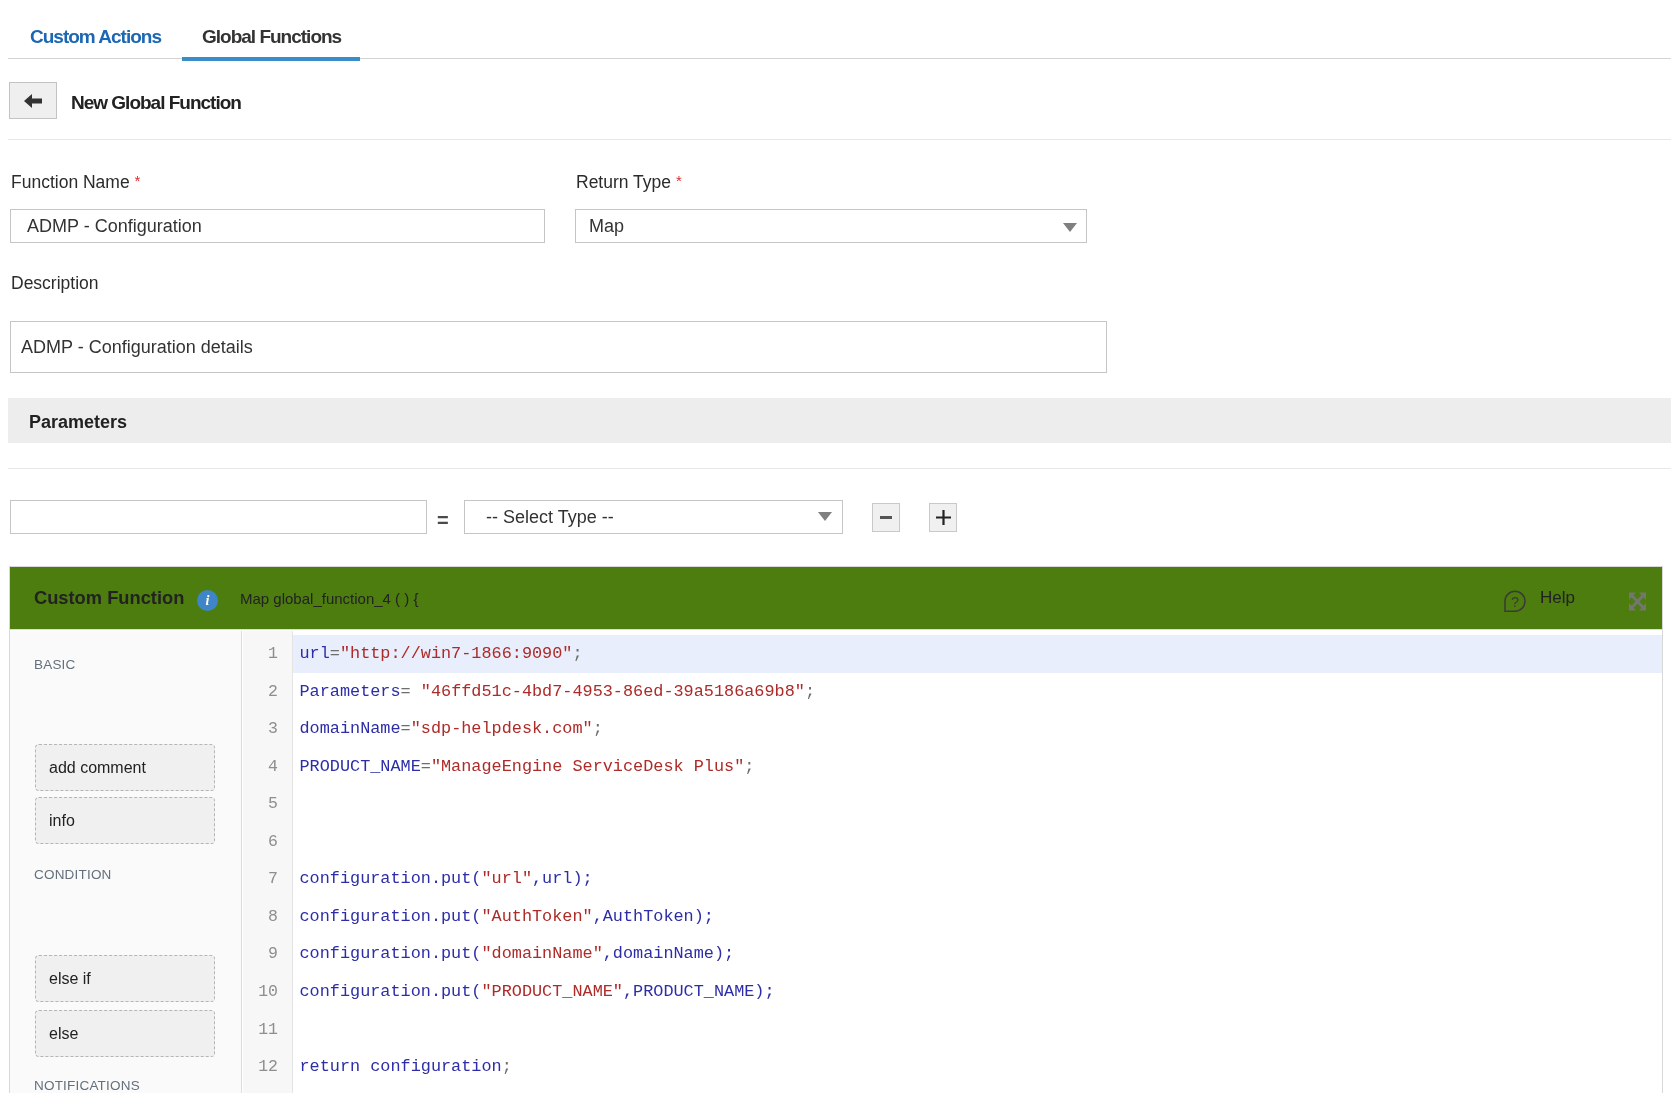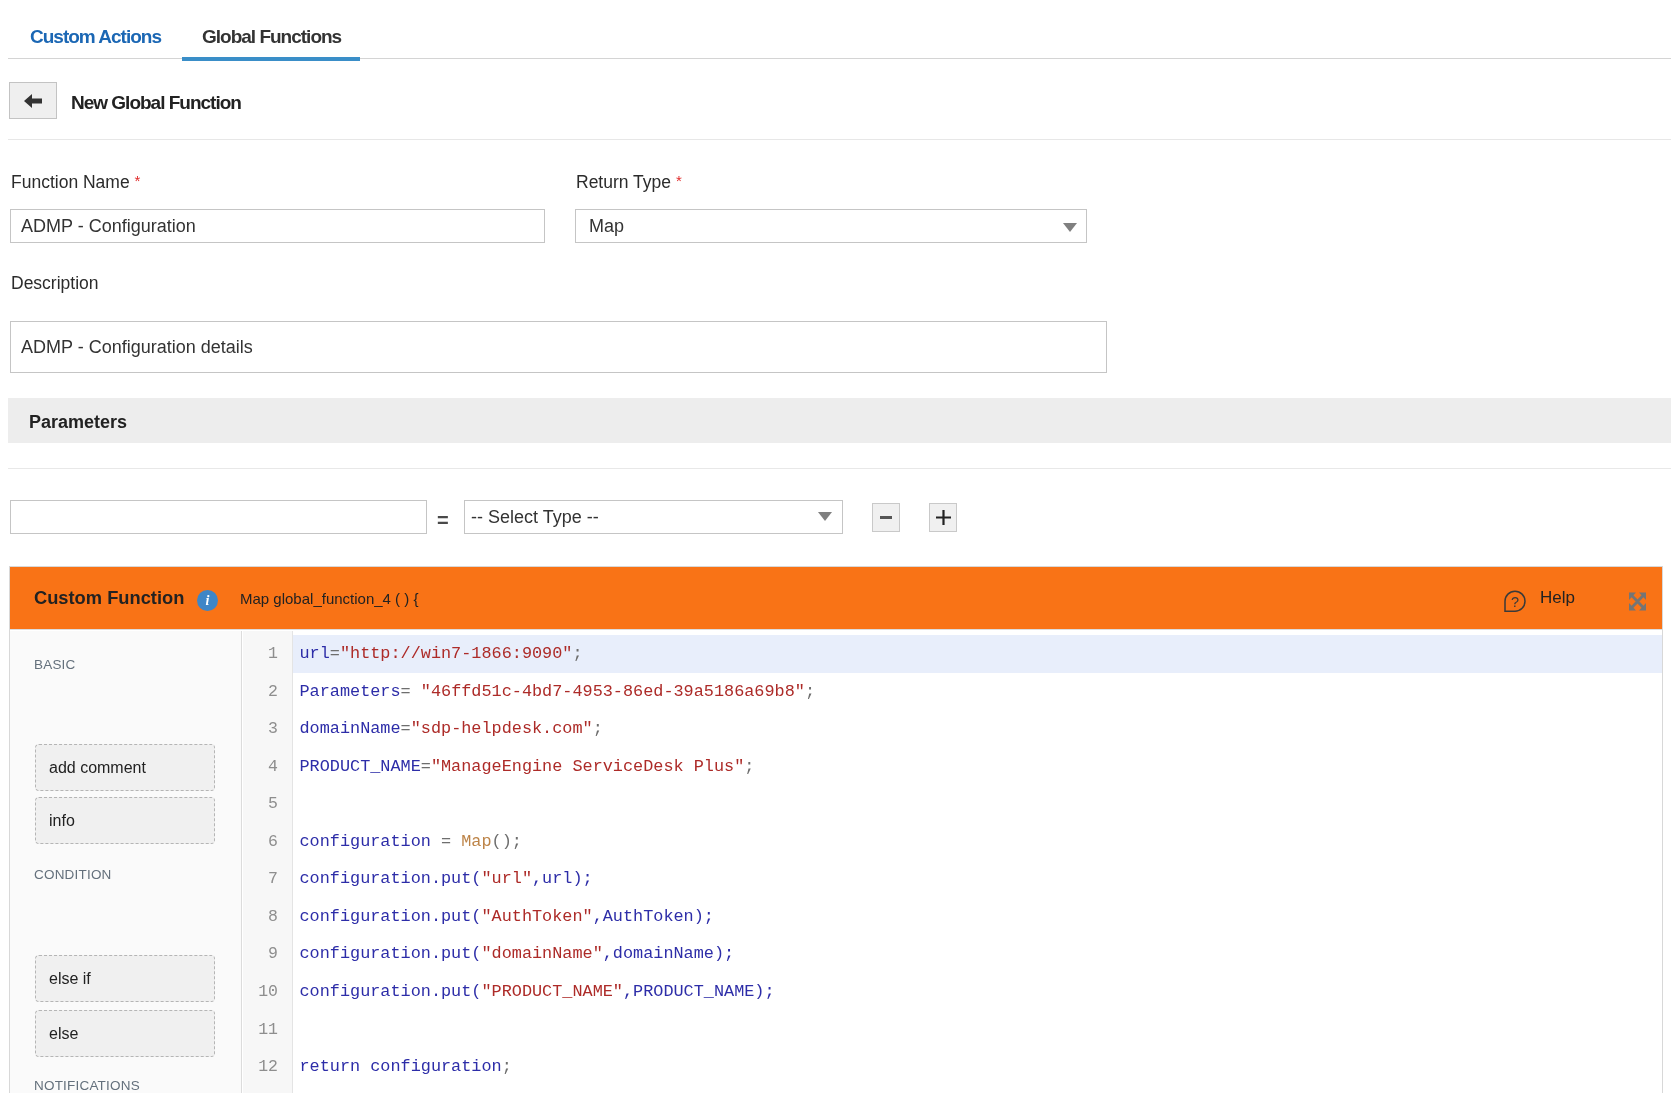--- a/index.html
+++ b/index.html
@@ -16,41 +16,41 @@
   
   .backbtn { left:9px; top:82px; width:48px; height:37px; background:#efefef; border:1px solid #c3c3c3; display:flex; align-items:center; justify-content:center; }
   .pagetitle { left:71px; top:92px; font-weight:700; font-size:19px; letter-spacing:-1px; color:#222; }
   .div1 { left:8px; top:139px; width:1663px; height:1px; background:#e7e7e7; }
 
   
   .lbl { font-size:17.5px; color:#2b2b2b; }
   .req { color:#e02b2b; font-size:15px; vertical-align:2px; margin-left:0px; }
   .ipt { border:1px solid #c5c5c5; background:#fff; font-size:18px; color:#333; display:flex; align-items:center; }
   .lblFN { left:11px; top:172px; }
-  .iptFN { left:10px; top:209px; width:535px; height:34px; padding-left:10px; }
+  .iptFN { left:10px; top:209px; width:535px; height:34px; padding-left:16px; }
   .lblRT { left:576px; top:172px; }
   .selRT { left:575px; top:209px; width:512px; height:34px; padding-left:13px; }
   .lblDE { left:11px; top:273px; }
   .iptDE { left:10px; top:321px; width:1097px; height:52px; padding-left:10px; }
   .caret { width:0; height:0; border-left:7.5px solid transparent; border-right:7.5px solid transparent; border-top:9px solid #808080; position:absolute; }
 
   
   .pbar { left:8px; top:398px; width:1663px; height:45px; background:#ededed; display:flex; align-items:center; }
   .pbar span { margin-left:21px; margin-top:3px; font-weight:700; font-size:18px; color:#222; }
   .div2 { left:8px; top:468px; width:1663px; height:1px; background:#e8e8e8; }
   .iptPar { left:10px; top:500px; width:417px; height:34px; }
   .eq { left:437px; top:509px; font-size:20px; font-weight:700; color:#4a4a4a; }
-  .selPar { left:464px; top:500px; width:379px; height:34px; padding-left:6px; color:#333; }
+  .selPar { left:464px; top:500px; width:379px; height:34px; padding-left:21px; color:#333; }
   .mbtn { width:28px; height:29px; background:#f0f0f0; border:1px solid #c9c9c9; display:flex; align-items:center; justify-content:center; }
   .minus { left:872px; top:503px; }
   .plus { left:929px; top:503px; }
 
   
   .panel { left:9px; top:566px; width:1654px; height:560px; border:1px solid #d8d8d8; background:#fff; }
-  .phead { position:absolute; left:0; top:0; width:100%; height:63px; background:#f97316; border-bottom:1px solid #dcdcdc; }
+  .phead { position:absolute; left:0; top:0; width:100%; height:63px; background:#4d7c0f; border-bottom:1px solid #dcdcdc; }
   .cftitle { left:24px; top:31px; font-size:18.3px; font-weight:600; color:#222; transform:translateY(-50%); }
   .infoicon { left:187px; top:23px; width:21px; height:21px; border-radius:50%; background:#3e86c7; color:#fff; text-align:center; font-family:"Liberation Serif",serif; font-style:italic; font-weight:700; font-size:14px; line-height:21px; }
   .fnsig { left:230px; top:31px; font-size:15px; color:#222; transform:translateY(-50%); }
   .helpwrap { left:1493px; top:23px; }
   .helptxt { left:1530px; top:31px; font-size:17px; color:#222; transform:translateY(-50%); }
   .expand { left:1618px; top:24px; }
 
   .sidebar { position:absolute; left:0; top:64px; width:232px; bottom:0; background:#fafafa; border-right:1px solid #dcdcdc; }
   .sec { position:absolute; left:24px; font-size:13.5px; color:#64707c; letter-spacing:.2px; }
   .sbtn { position:absolute; left:25px; width:180px; height:47px; background:#f0f0f0; border:1px dashed #b5b5b5; border-radius:4px; font-size:16px; color:#222; display:flex; align-items:center; padding-left:13px; }
@@ -153,21 +153,20 @@
       <div class="lnum" style="top:341.95px;">10</div>
       <div class="lnum" style="top:379.5px;">11</div>
       <div class="lnum" style="top:417.05px;">12</div>
     </div>
     <div class="codearea">
       <div class="cline hl" style="top:4px;"><span class="nv">url</span><span class="gy">=</span><span class="st">"http://win7-1866:9090"</span><span class="gy">;</span></div>
       <div class="cline" style="top:41.55px;"><span class="nv">Parameters</span><span class="gy">=</span> <span class="st">"46ffd51c-4bd7-4953-86ed-39a5186a69b8"</span><span class="gy">;</span></div>
       <div class="cline" style="top:79.1px;"><span class="nv">domainName</span><span class="gy">=</span><span class="st">"sdp-helpdesk.com"</span><span class="gy">;</span></div>
       <div class="cline" style="top:116.65px;"><span class="nv">PRODUCT_NAME</span><span class="gy">=</span><span class="st">"ManageEngine ServiceDesk Plus"</span><span class="gy">;</span></div>
       <div class="cline" style="top:154.2px;"></div>
-      <div class="cline" style="top:191.75px;"><span class="nv">configuration</span> <span class="gy">=</span> <span class="tn">Map</span><span class="gy">();</span></div>
       <div class="cline" style="top:229.3px;"><span class="nv">configuration.put(</span><span class="st">"url"</span><span class="nv">,url);</span></div>
       <div class="cline" style="top:266.85px;"><span class="nv">configuration.put(</span><span class="st">"AuthToken"</span><span class="nv">,AuthToken);</span></div>
       <div class="cline" style="top:304.4px;"><span class="nv">configuration.put(</span><span class="st">"domainName"</span><span class="nv">,domainName);</span></div>
       <div class="cline" style="top:341.95px;"><span class="nv">configuration.put(</span><span class="st">"PRODUCT_NAME"</span><span class="nv">,PRODUCT_NAME);</span></div>
       <div class="cline" style="top:379.5px;"></div>
       <div class="cline" style="top:417.05px;"><span class="nv">return configuration</span><span class="gy">;</span></div>
     </div>
   </div>
 
 </body></html>

